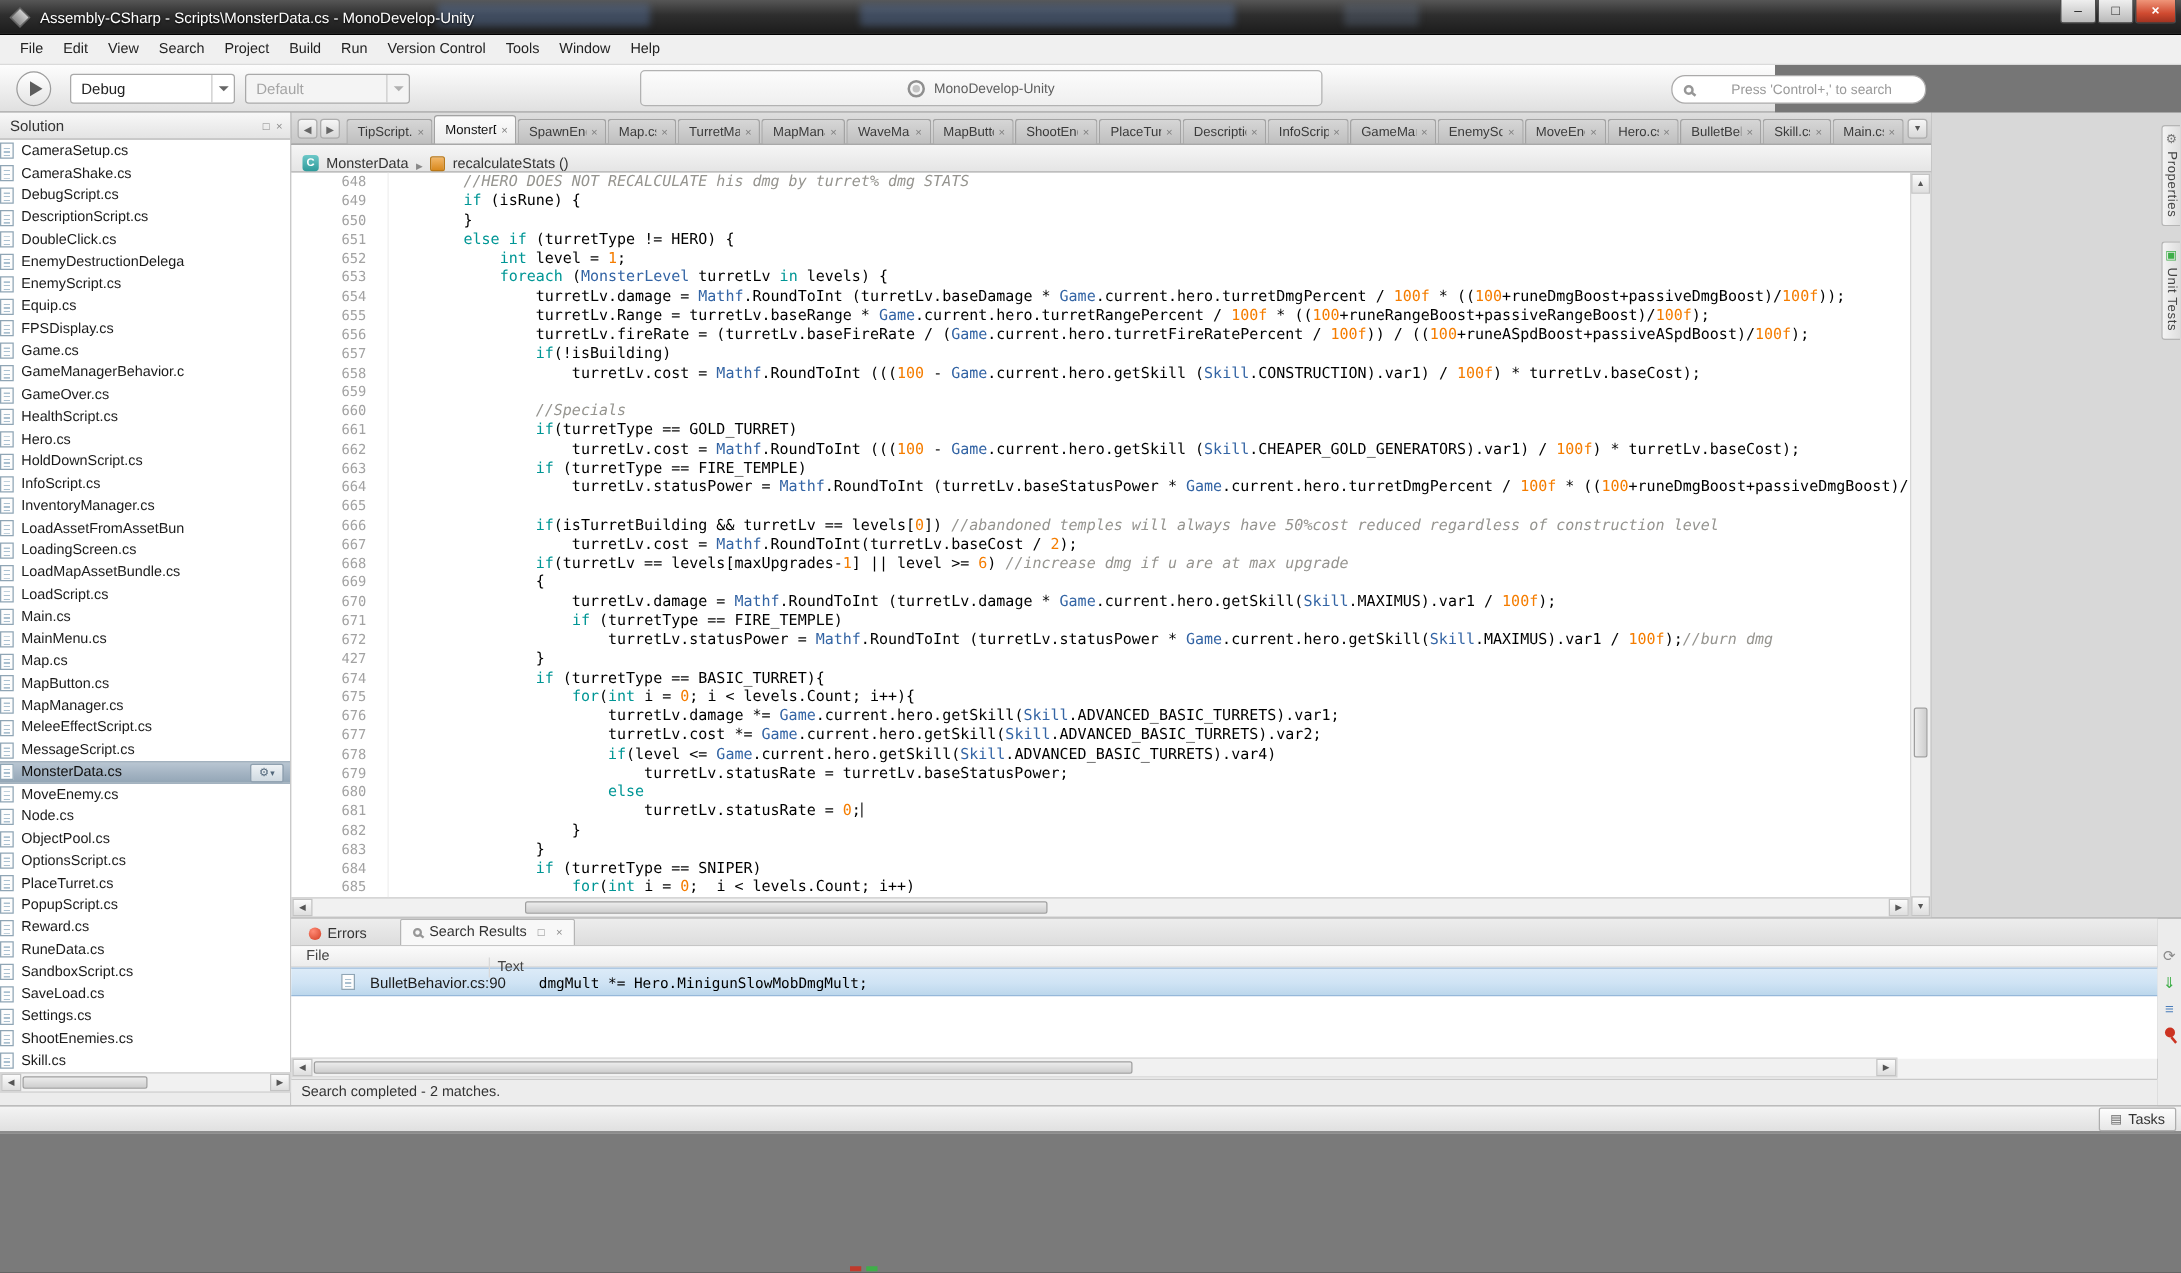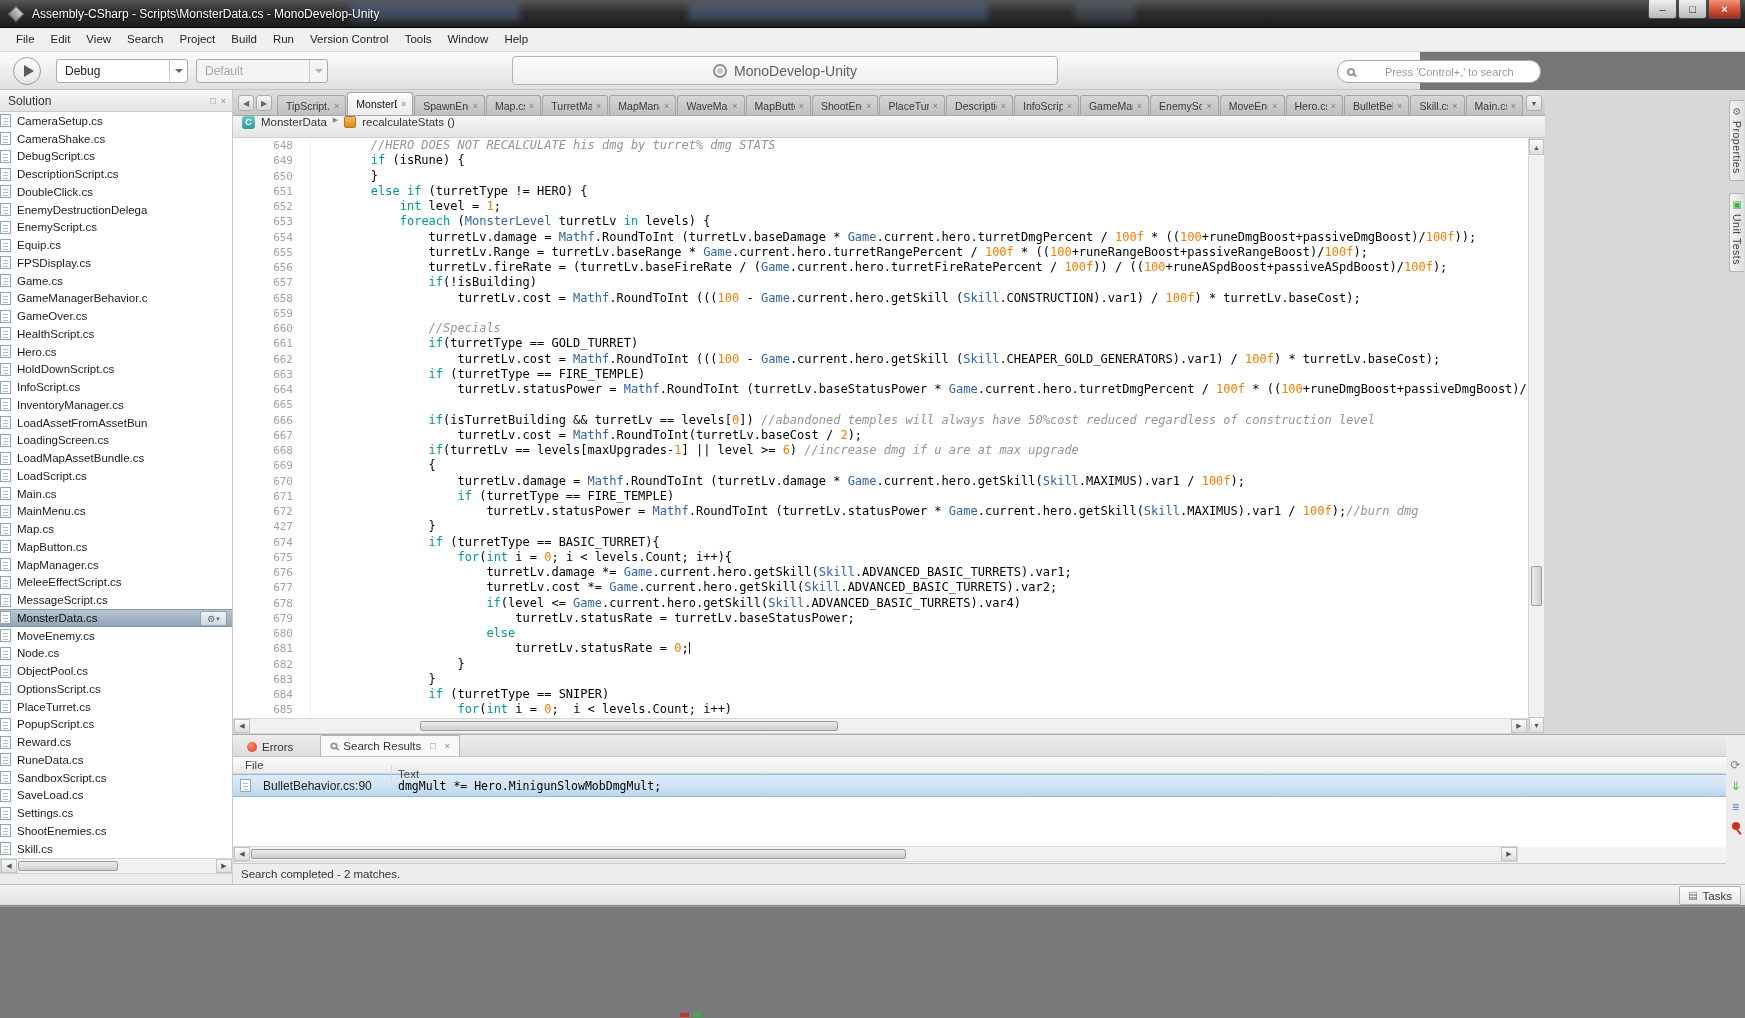--- a/index.html
+++ b/index.html
@@ -36,21 +36,21 @@
     font-size:12px;color:#222;display:flex;align-items:center;padding-left:8px;}
   .c-debug{left:56px;width:132px;}
   .c-default{left:196px;width:132px;background:#f4f4f4;color:#a5a5a5;}
   .combo-arrow{margin-left:auto;width:18px;height:100%;border-left:1px solid #c9c9c9;display:flex;align-items:center;justify-content:center;}
   .combo-arrow::after{content:'';width:0;height:0;border-top:4px solid #666;border-left:4px solid transparent;border-right:4px solid transparent;}
   .c-default .combo-arrow::after{border-top-color:#b0b0b0;}
   .status-pill{position:absolute;left:512px;top:4px;width:546px;height:29px;border:1px solid #b2b2b2;border-radius:4px;
     background:linear-gradient(#fcfcfc,#efefef);display:flex;align-items:center;justify-content:center;gap:7px;}
   .pill-icon{width:14px;height:14px;border:2px solid #8f8f8f;border-radius:50%;position:relative;}
   .pill-icon::after{content:'';position:absolute;inset:2px;border-radius:50%;background:#c3c3c3;}
-  .pill-text{font-size:14px;color:#5e5e5e;}
+  .pill-text{font-size:11px;color:#5e5e5e;}
   .search-box{position:absolute;left:1337px;top:8px;width:204px;height:23px;border:1px solid #abaaaa;border-radius:11px;
     background:#fff;display:flex;align-items:center;padding-left:9px;gap:6px;}
   .mag{width:8px;height:8px;border:2px solid #979797;border-radius:50%;position:relative;flex:0 0 auto;}
   .mag::after{content:'';position:absolute;width:5px;height:2px;background:#979797;right:-4px;bottom:-2px;transform:rotate(40deg);}
   .search-ph{font-size:11px;color:#9a9a9a;white-space:nowrap;overflow:hidden;margin-left:24px;}
 
   
   .sidebar-header{position:absolute;left:0;top:90px;width:233px;height:22px;
     background:linear-gradient(#f8f8f8,#e3e3e3);border-bottom:1px solid #c9c9c9;border-right:1px solid #c9c9c9;
     font-size:12px;color:#333;display:flex;align-items:center;padding:0 6px 0 8px;}
@@ -102,21 +102,21 @@
     background:linear-gradient(#d6d6d6,#bfbfbf);border:1px solid #a3a3a3;border-bottom:none;border-radius:3px 3px 0 0;
     font-size:10.5px;color:#3a3a3a;white-space:nowrap;overflow:hidden;}
   .tab.active{height:23px;background:linear-gradient(#fcfcfc,#ececec);color:#111;}
   .tab-label{overflow:hidden;text-overflow:clip;}
   .tab-close{font-size:9px;color:#7d7d7d;flex:0 0 auto;}
   .tab-ovf{flex:0 0 auto;width:16px;height:16px;margin:0 3px 4px 2px;font-size:7px;color:#555;
     background:linear-gradient(#f6f6f6,#d8d8d8);border:1px solid #adadad;border-radius:3px;
     display:flex;align-items:center;justify-content:center;}
   .breadcrumb{position:absolute;left:233px;top:116px;width:1312px;height:22px;
     background:linear-gradient(#f5f5f5,#e5e5e5);border-bottom:1px solid #cdcdcd;
-    display:flex;align-items:flex-start;padding-left:9px;gap:6px;font-size:11.5px;color:#333;}
+    display:flex;align-items:flex-end;padding-left:9px;gap:6px;font-size:11.5px;color:#333;}
   .bc-class-icon{width:13px;height:13px;border-radius:3px;background:linear-gradient(#6cc8c8,#2e9a9a);
     color:#fff;font-size:9px;font-weight:bold;text-align:center;line-height:13px;}
   .bc-class-icon::after{content:"C";}
   .bc-sep{font-size:7px;color:#888;}
   .bc-method-icon{width:12px;height:12px;border-radius:2px;background:linear-gradient(#f3b768,#d98a1f);border:1px solid #b97818;}
   .code-area{position:absolute;left:233px;top:138px;width:1295px;height:580px;background:#fff;overflow:hidden;}
   .gutter-line{position:absolute;left:0;top:0;width:78px;height:100%;border-right:1px solid #efefef;}
   .code-line{height:15.26px;line-height:15.26px;white-space:pre;font-family:"DejaVu Sans Mono",monospace;font-size:12px;}
   .ln{display:inline-block;width:70px;padding-right:10px;margin-right:10px;text-align:right;
     color:#a2a2a2;font-size:11px;}
@@ -144,21 +144,21 @@
   .bp-tab{height:19px;display:flex;align-items:center;gap:5px;padding:0 9px;font-size:11.5px;color:#333;}
   .bp-tab.active{background:#f8f8f8;border:1px solid #b5b5b5;border-bottom:none;border-radius:2px 2px 0 0;height:21px;}
   .err-ic{width:10px;height:10px;border-radius:50%;background:radial-gradient(circle at 35% 30%,#ff8a75,#d23c22);}
   .sr-ic{transform:scale(.9);}
   .bp-dock-ic{font-size:9px;color:#8a8a8a;margin-left:4px;}
   .bp-header{height:17px;background:linear-gradient(#fbfbfb,#ececec);border-bottom:1px solid #d5d5d5;
     display:flex;align-items:center;font-size:11.5px;color:#444;}
   .col-file{width:158px;padding-left:12px;}
   .col-text{flex:1;padding-left:6px;border-left:1px solid #d8d8d8;height:100%;line-height:16px;margin-top:18px;}
   .bp-rows{background:#fff;height:73px;}
-  .result-row{height:23px;display:flex;align-items:center;font-size:12px;color:#1c1c1c;}
+  .result-row{height:23px;display:flex;align-items:center;font-size:12px;color:#1c1c1c;padding-left:33px;}
   .result-row.selected{background:linear-gradient(#dcebf8,var(--selection-blue) 55%,#bcd7ec);
     border-top:1px solid #96b8d9;border-bottom:1px solid #96b8d9;}
   .rr-file{width:158px;display:flex;align-items:center;padding-left:7px;gap:6px;white-space:nowrap;overflow:hidden;}
   .rr-text{flex:1;font-family:"DejaVu Sans Mono",monospace;font-size:11.5px;white-space:pre;overflow:hidden;padding-left:7px;}
   .bp-status{position:absolute;left:0;top:128px;width:100%;height:22px;background:#ededed;border-top:1px solid #c9c9c9;
     font-size:11.5px;color:#333;line-height:21px;padding-left:8px;}
   .bp-right{position:absolute;left:1726px;top:734px;width:19px;height:150px;background:#ececec;border-top:1px solid #adadad;
     display:flex;flex-direction:column;align-items:center;gap:9px;padding-top:24px;}
   .bpr-ic{font-size:12px;line-height:12px;color:#8a8a8a;}
   .bpr-green{color:var(--status-green);}

